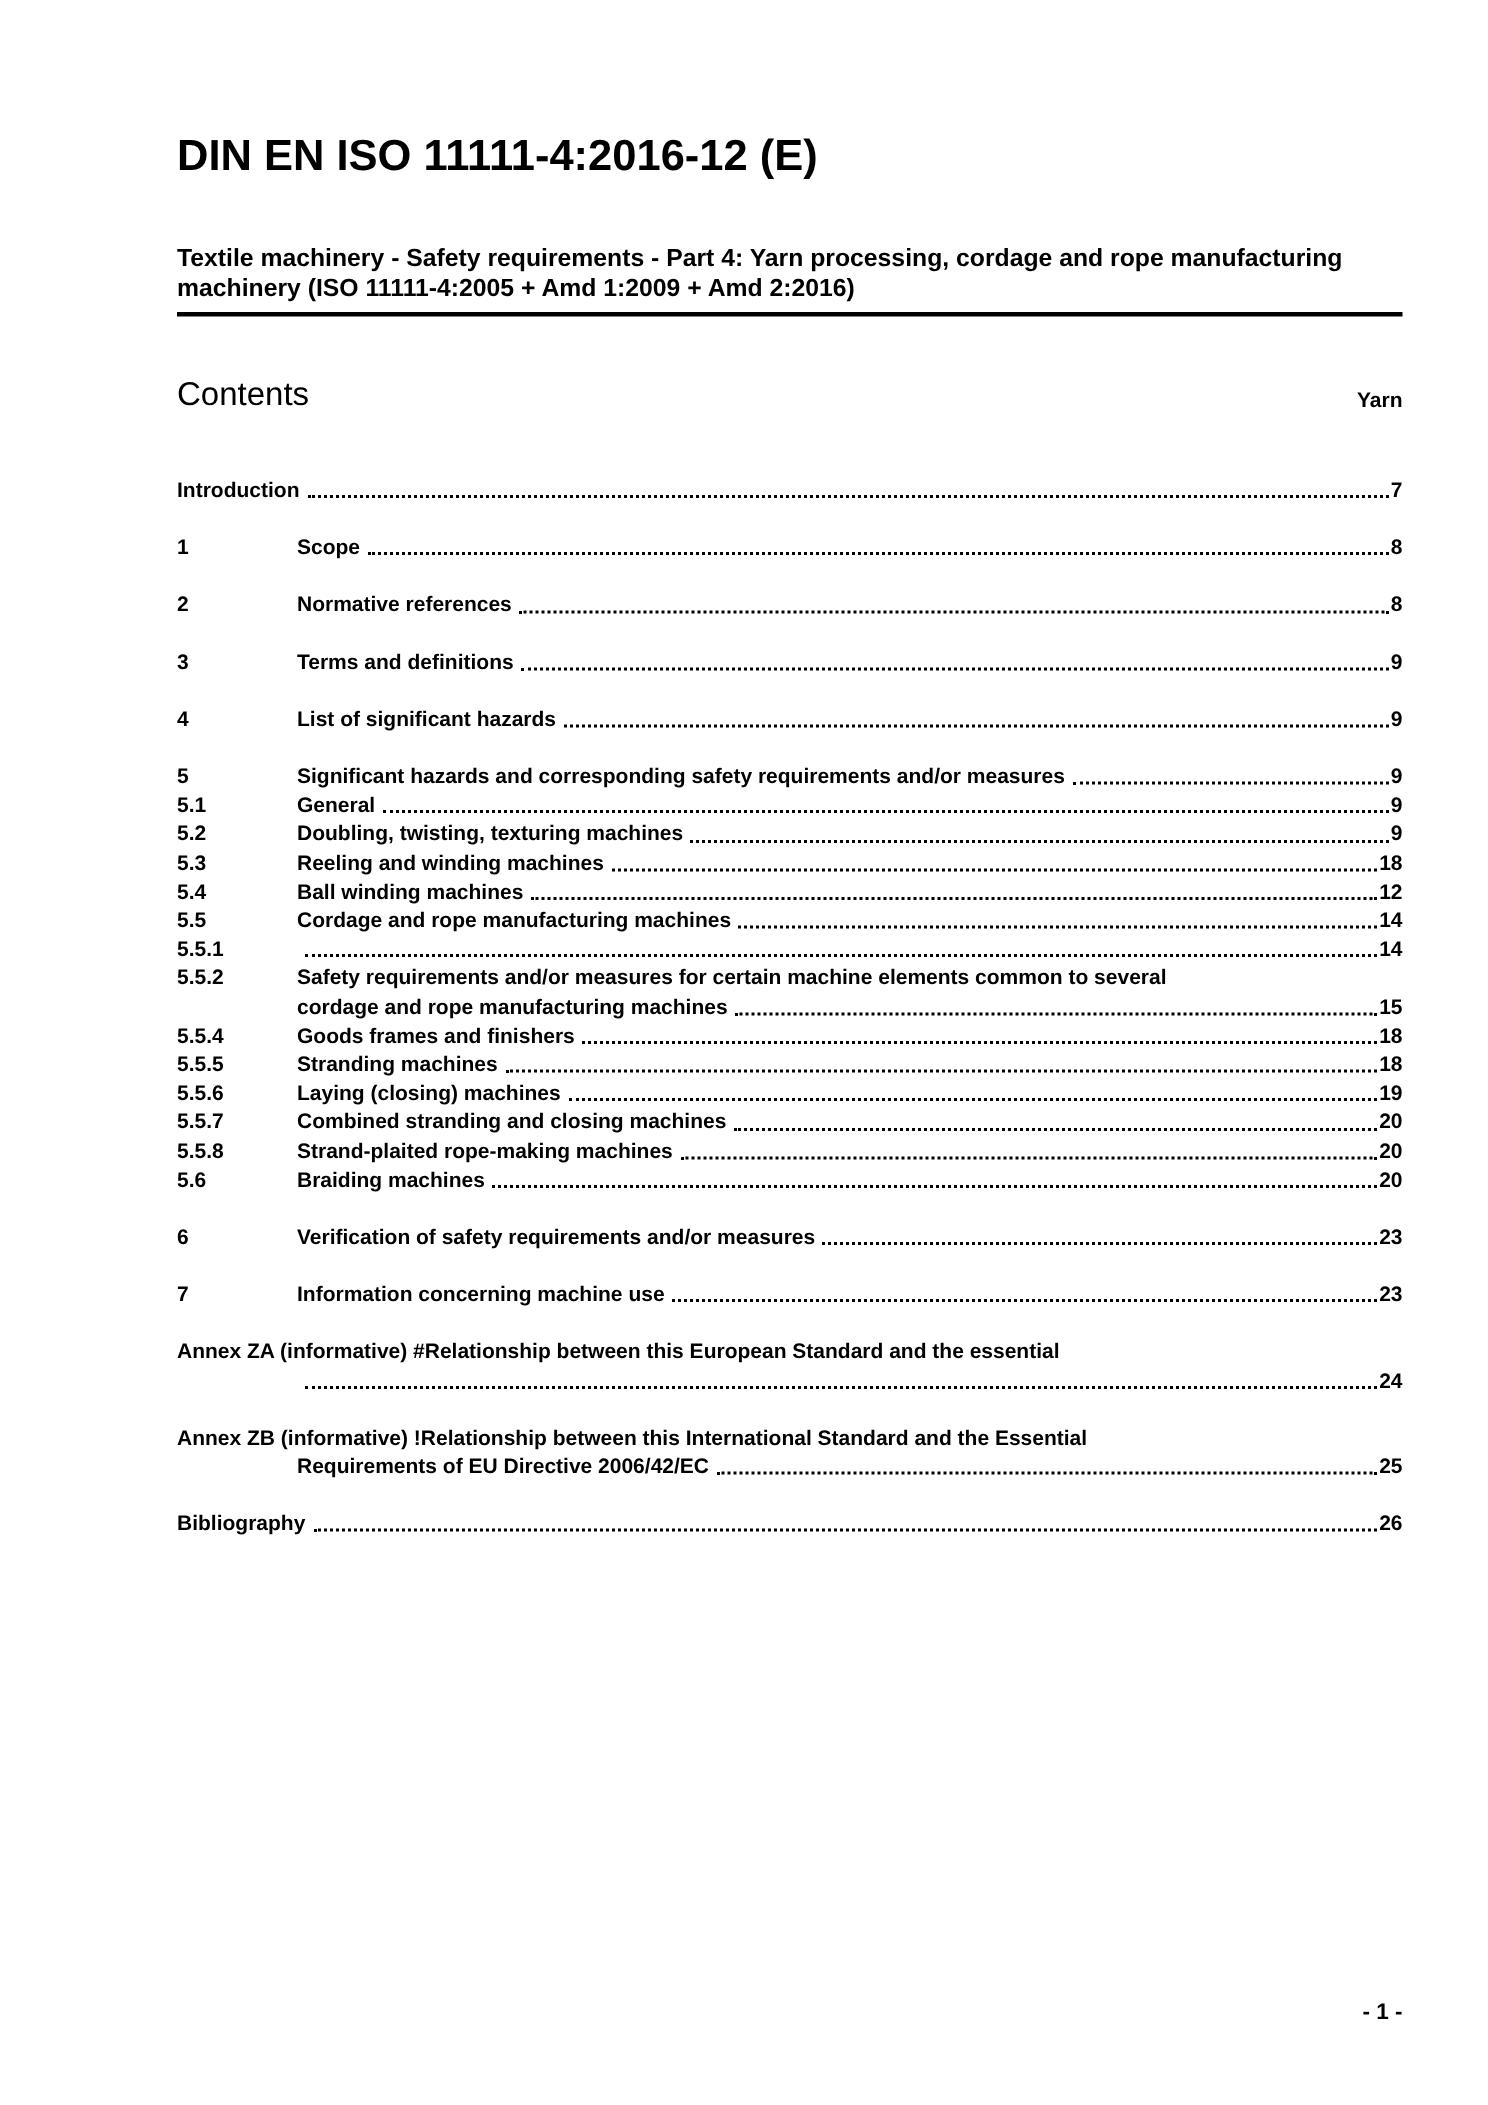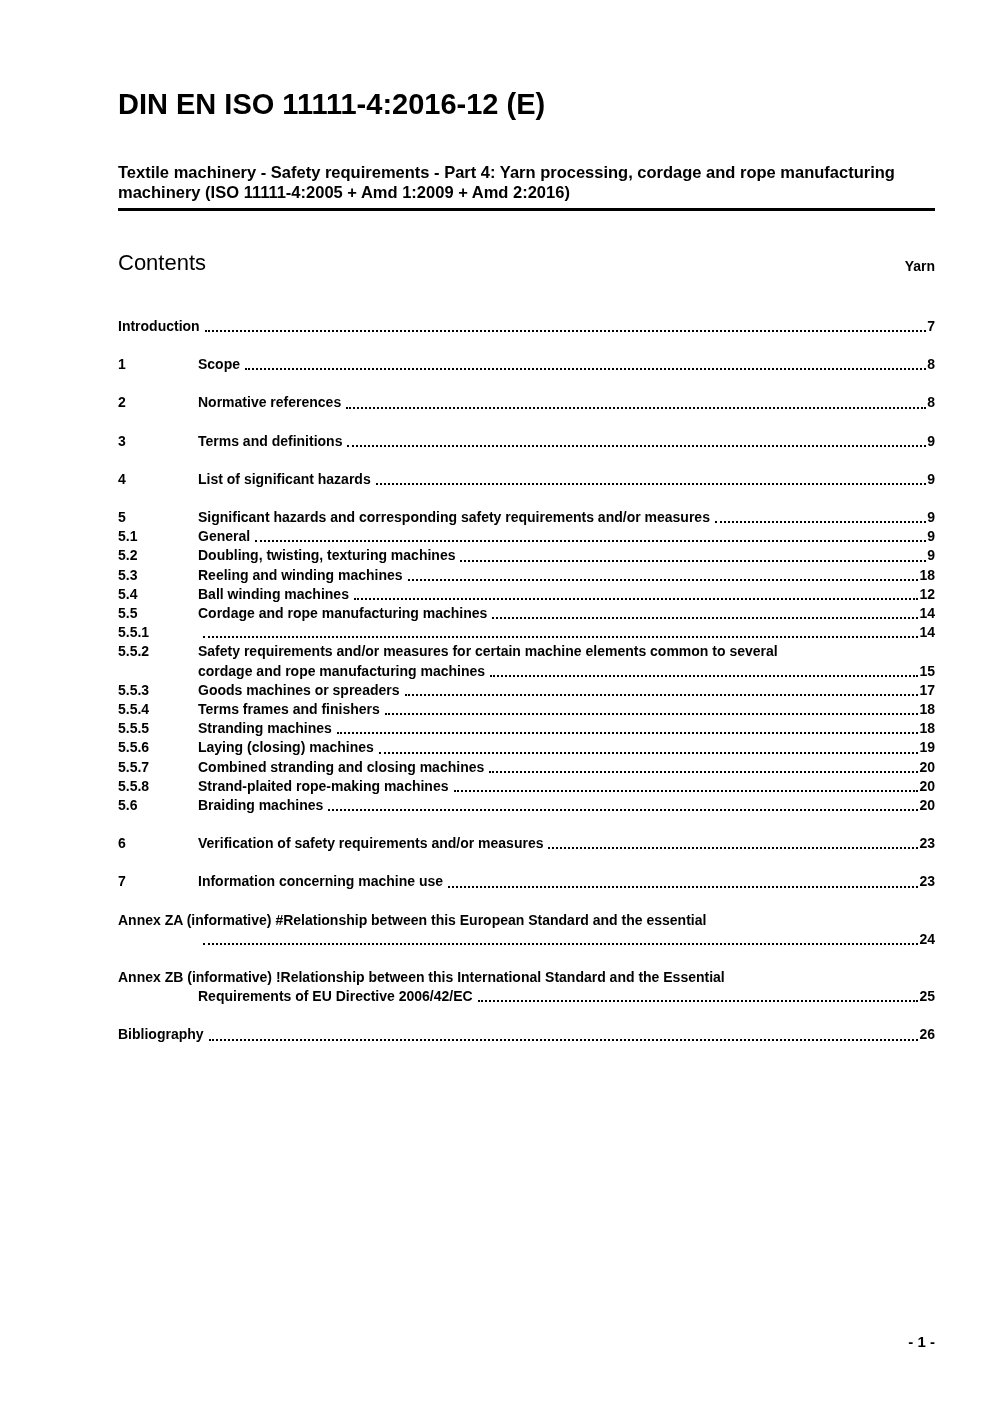--- a/index.html
+++ b/index.html
@@ -176,28 +176,22 @@
           <span class="toc-num">5.5.2</span>
           <span class="toc-text">Safety requirements and/or measures for certain machine elements common to several</span>
         </div>
         <div class="toc-row">
           <span class="toc-spacer"></span>
           <span class="toc-text">cordage and rope manufacturing machines</span>
           <span class="toc-leader"></span>
           <span class="toc-page">15</span>
         </div>
         <div class="toc-row">
-          <span class="toc-num">5.5.3</span>
-          <span class="toc-text">Goods machines or spreaders</span>
-          <span class="toc-leader"></span>
-          <span class="toc-page">17</span>
-        </div>
-        <div class="toc-row">
           <span class="toc-num">5.5.4</span>
-          <span class="toc-text">Terms frames and finishers</span>
+          <span class="toc-text">Goods frames and finishers</span>
           <span class="toc-leader"></span>
           <span class="toc-page">18</span>
         </div>
         <div class="toc-row">
           <span class="toc-num">5.5.5</span>
           <span class="toc-text">Stranding machines</span>
           <span class="toc-leader"></span>
           <span class="toc-page">18</span>
         </div>
         <div class="toc-row">

